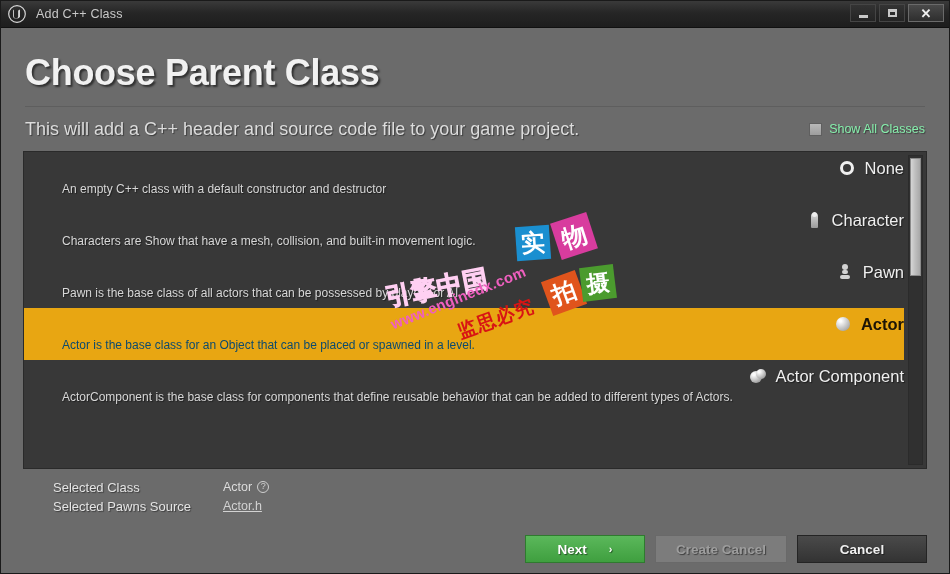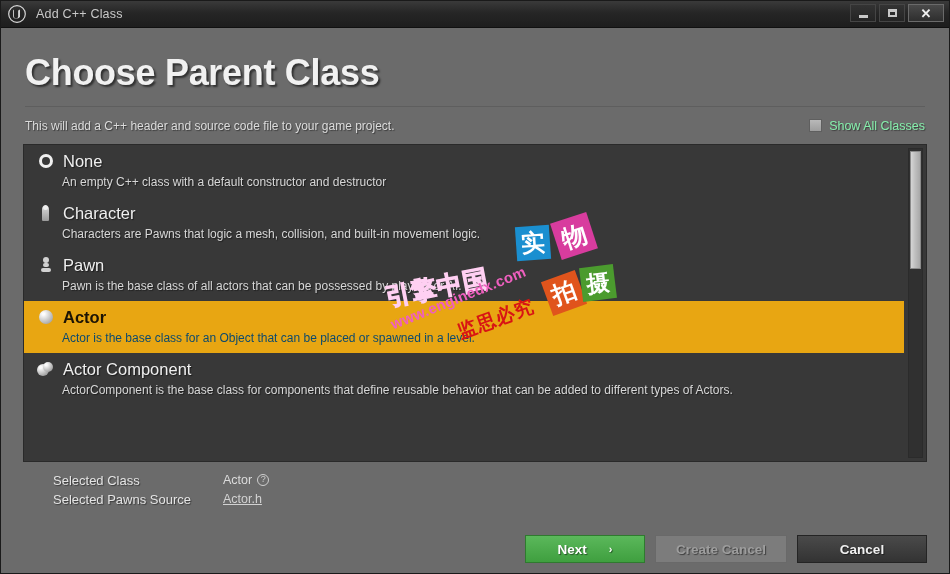--- a/index.html
+++ b/index.html
@@ -84,21 +84,21 @@
     background: #7e7e7e;
     border-bottom: 1px solid #5e5e5e;
   }
   #subrow {
     display: flex;
     align-items: center;
     justify-content: space-between;
     padding: 12px 0 11px 0;
   }
   #subtitle {
-    font-size: 12px;
+    font-size: 18px;
     color: #dcdcdc;
     text-shadow: 1px 1px 1px rgba(0,0,0,.45);
   }
   #showall {
     display: flex;
     align-items: center;
     gap: 7px;
     cursor: pointer;
   }
   #showall-box {
@@ -129,20 +129,21 @@
   .row {
     padding: 7px 0 8px 0;
     cursor: pointer;
   }
   .row.selected { background: #e8a612; }
   .row-head {
     display: flex;
     align-items: center;
     gap: 9px;
     padding-left: 13px;
+    justify-content: flex-end;
   }
   .row-icon {
     width: 17px; height: 17px;
     flex: 0 0 auto;
     display: flex; align-items: center; justify-content: center;
   }
   .row-name {
     font-size: 16.5px;
     color: #efefef;
     text-shadow: 1px 1px 1px rgba(0,0,0,.5);
@@ -390,21 +391,21 @@
         <div class="row-desc">An empty C++ class with a default constructor and destructor</div>
       </div>
 
       <div class="row">
         <div class="row-head">
           <span class="row-icon">
               <span class="ico-char"></span>
             </span>
           <span class="row-name">Character</span>
         </div>
-        <div class="row-desc">Characters are Pawns that logic a mesh, collision, and built-in movement logic.</div>
+        <div class="row-desc">Characters are Show that have a mesh, collision, and built-in movement logic.</div>
       </div>
 
       <div class="row">
         <div class="row-head">
           <span class="row-icon">
               <span class="ico-pawn">
                 <i></i>
                 <i></i>
                 <i></i>
               </span>

